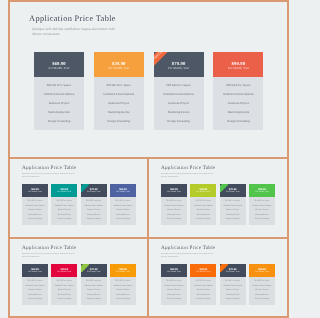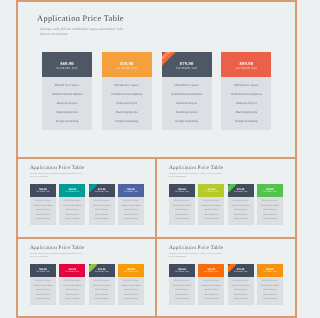--- a/index.html
+++ b/index.html
@@ -1,19 +1,19 @@
 <!DOCTYPE html>
 <html><head>
 <meta charset="utf-8">
 <title>Application Price Table</title>
 <style>
 html,body{margin:0;padding:0;}
 body{width:281px;height:318px;overflow:hidden;background:#ecf0f1;
      font-family:"Liberation Sans",sans-serif;-webkit-font-smoothing:antialiased;text-rendering:geometricPrecision;}
-#stage{position:absolute;left:16px;top:0;width:281px;height:318px;background:#ecf0f1;}
+#stage{position:absolute;left:8px;top:0;width:281px;height:318px;background:#ecf0f1;}
 .rule-h{position:absolute;background:#d99a72;height:1.6px;}
 .rule-v{position:absolute;background:#d99a72;width:1.6px;}
 
 
 .hero{position:absolute;left:2px;top:4px;width:277px;height:153px;overflow:hidden;}
 .hero-title{position:absolute;left:19px;top:9px;font-family:"Liberation Serif",serif;
             font-size:8.4px;line-height:11px;color:#424b59;white-space:nowrap;letter-spacing:.33px;}
 .hero-sub{position:absolute;left:22px;top:23px;width:160px;font-size:3.3px;color:#9ba1a7;}
 .subline{white-space:nowrap;height:5px;line-height:5px;overflow:hidden;}
 

